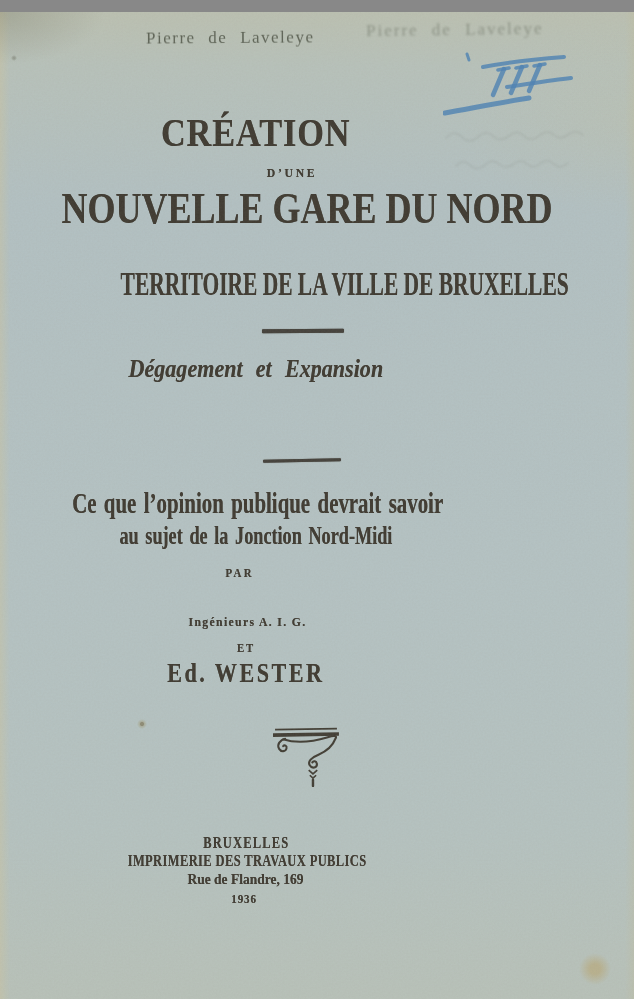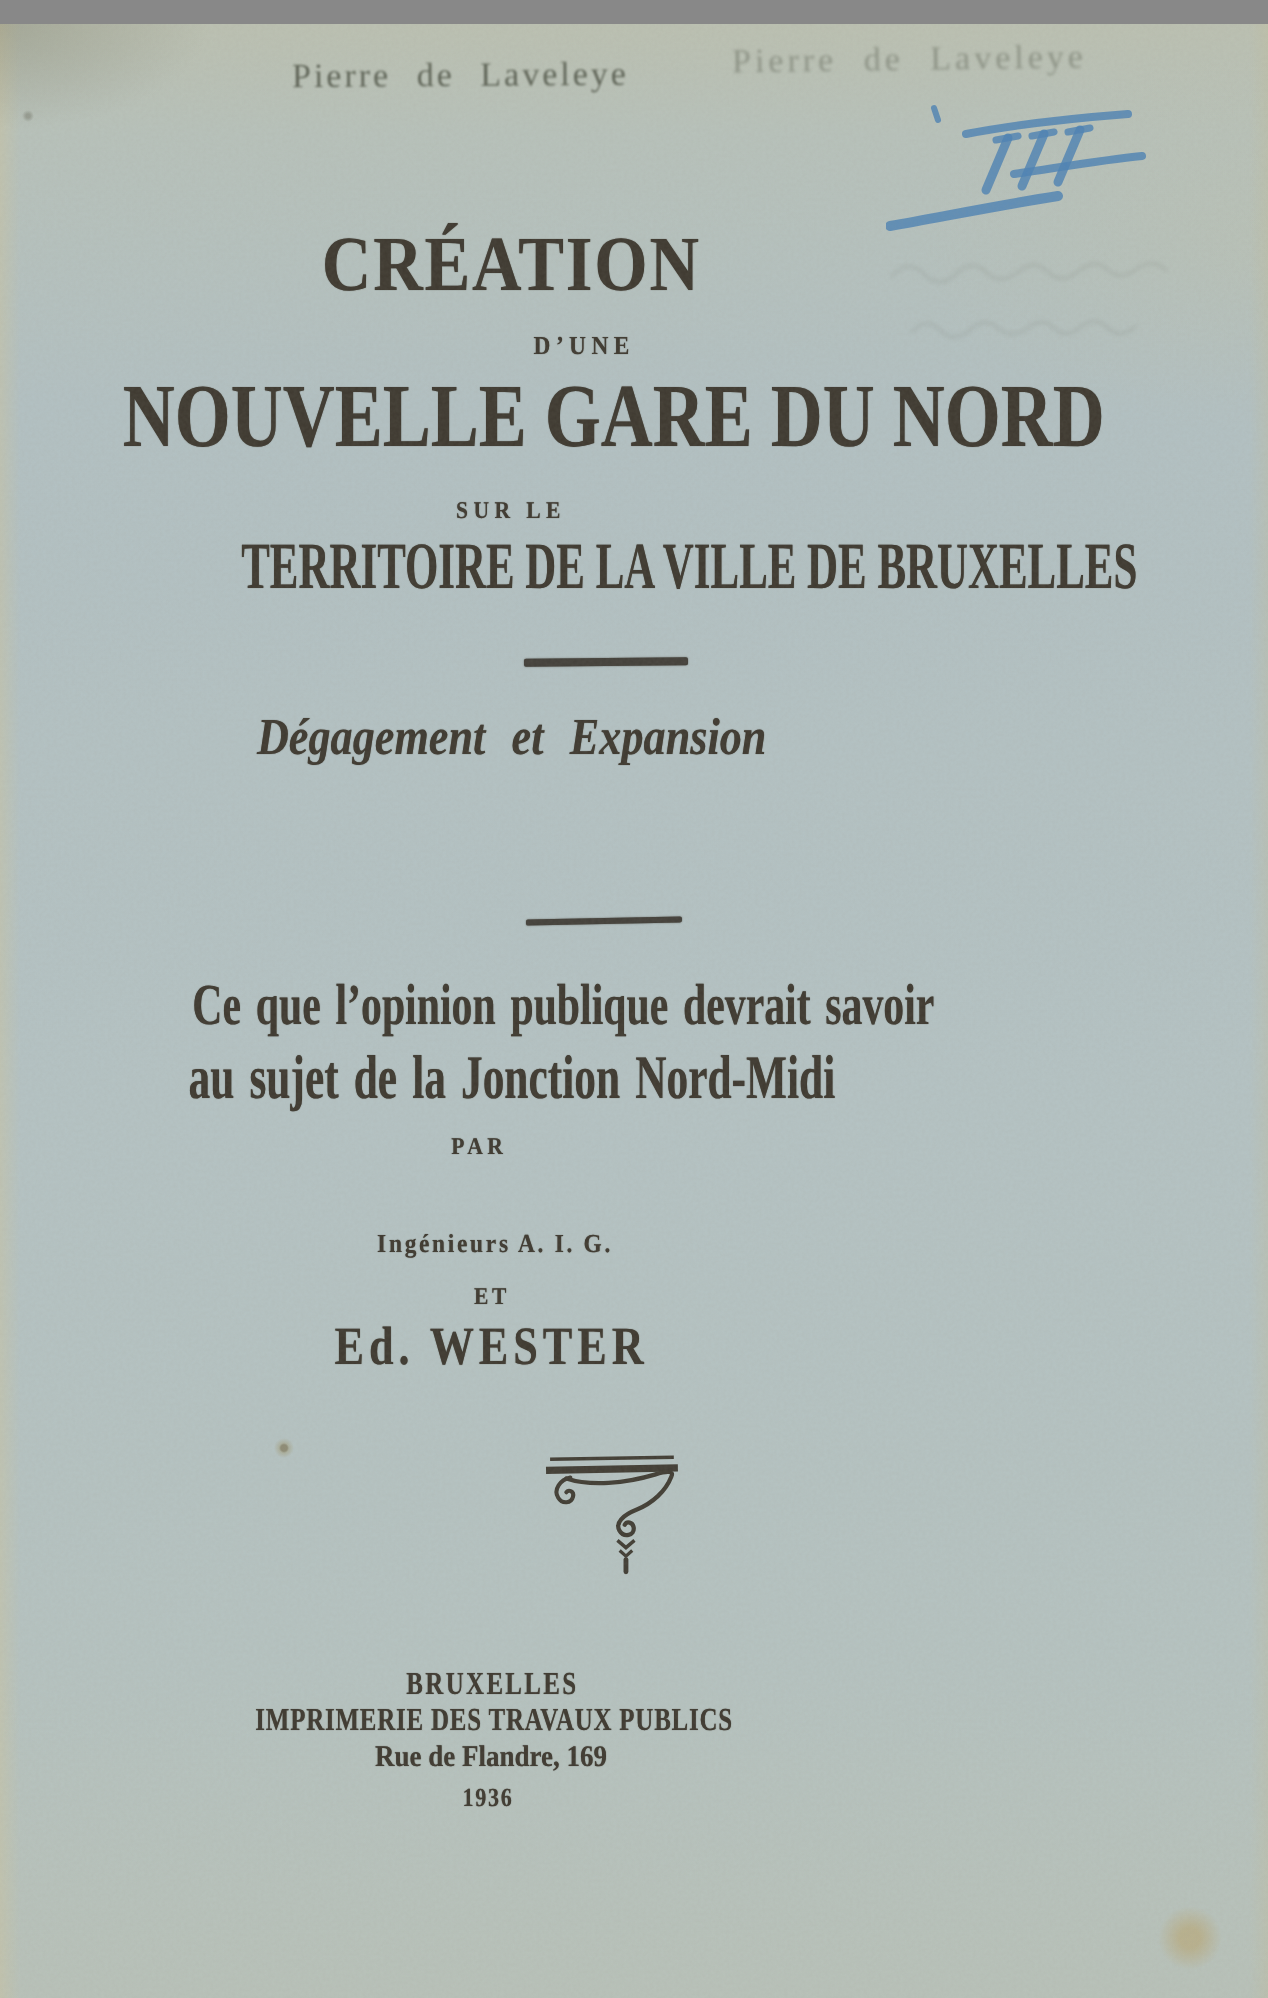--- a/index.html
+++ b/index.html
@@ -46,22 +46,22 @@
   .t-surle{top:237px;font-size:12px;letter-spacing:3px;}
   .t-territoire{top:256px;font-size:33px;}
 
   .rule{position:absolute;background:#43403a;border-radius:1px;box-shadow:0 0 .8px rgba(60,58,50,.8);}
   .rule1{left:262px;top:317px;width:82px;height:4px;transform:rotate(-.5deg);}
   .rule2{left:263px;top:447px;width:78px;height:3px;transform:rotate(-1.2deg);}
 
   .s-line1{top:344px;font-size:26px;word-spacing:9px;}
   .s-line2{top:387px;font-size:34px;word-spacing:7px;}
 
-  .g-line1{top:477px;font-size:29px;word-spacing:3px;padding-left:24px;}
-  .g-line2{top:511px;font-size:31px;word-spacing:3px;}
+  .g-line1{top:477px;font-size:29px;word-spacing:3px;}
+  .g-line2{top:511px;font-size:26px;word-spacing:3px;}
 
   .by-par{top:555px;font-size:12px;letter-spacing:2.5px;transform:translateX(-16px);}
   .by-authors{top:573px;font-size:28px;}
   .by-cred{top:603px;font-size:13px;letter-spacing:1.5px;transform:translateX(-8px);}
   .by-et{top:630px;font-size:12px;letter-spacing:2px;transform:translateX(-10px);}
   .by-author2{top:648px;font-size:27px;letter-spacing:3px;transform:translateX(-10px);}
 
   .imp-city{top:823px;font-size:16px;letter-spacing:1.5px;transform:translateX(-10px);}
   .imp-printer{top:841px;font-size:16px;letter-spacing:.5px;transform:translateX(-9px);}
   .imp-address{top:860px;font-size:15px;transform:translateX(-11px);}
@@ -107,23 +107,20 @@
   </svg>
 
   <div class="abs ctr ink b t-creation">
     <span class="sx sx88">CRÉATION</span>
   </div>
   <div class="abs ctr ink b t-dune">
     <span class="sx sx90">D’UNE</span>
   </div>
   <div class="abs ctr ink b t-gare">
     <span class="sx sx80">NOUVELLE GARE DU NORD</span>
-  </div>
-  <div class="abs ctr ink b t-surle">
-    <span class="sx sx90">SUR LE</span>
   </div>
   <div class="abs ctr ink b t-territoire">
     <span class="sx sx65">TERRITOIRE DE LA VILLE DE BRUXELLES</span>
   </div>
 
   <div class="rule rule1"></div>
 
   <div class="abs ctr ink b it s-line1">
     <span class="sx sx85">Dégagement et Expansion</span>
   </div>

